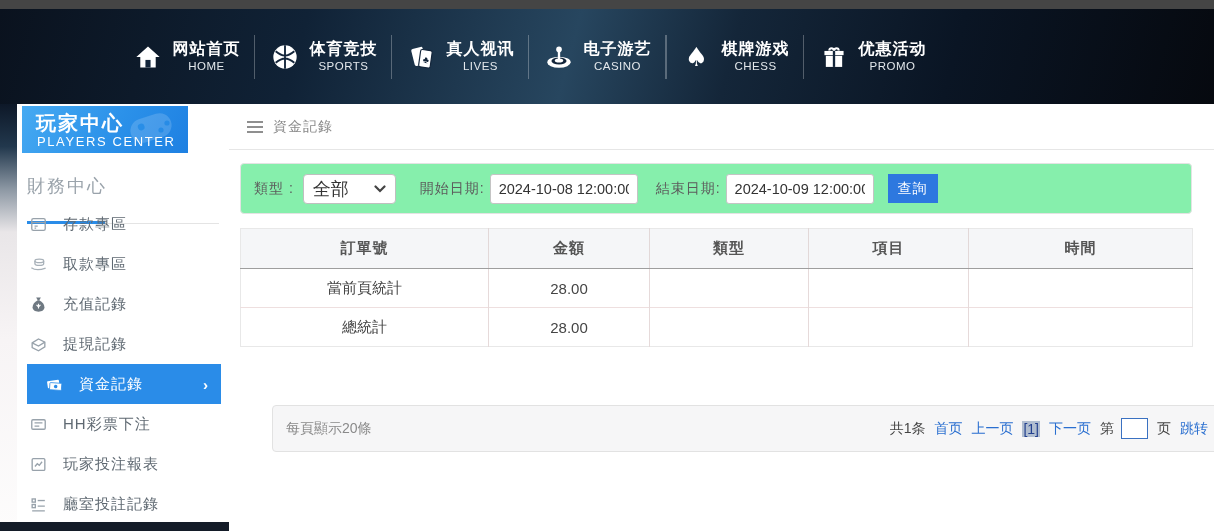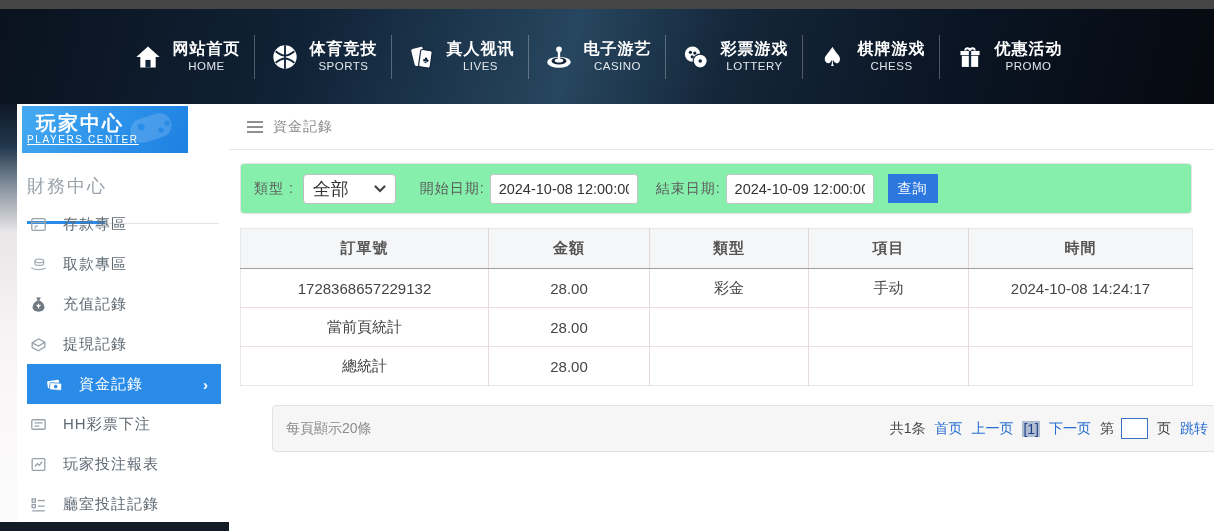--- a/index.html
+++ b/index.html
@@ -27,21 +27,21 @@
     background:linear-gradient(180deg,#0d1828 0%,#22384d 10%,#8d98a4 20%,#e9e6e8 30%,#f7f4f5 55%,#fdfcfc 100%); }
   .right-tint { position:absolute; left:1192px; top:104px; width:22px; height:190px;
     background:linear-gradient(180deg,#dde4ec 0%,rgba(255,255,255,0) 90%); }
   .bottom-bar { position:absolute; left:0; top:522px; width:229px; height:9px; background:#141c28; }
 
   
   .sidebar { position:absolute; left:17px; top:104px; width:212px; height:418px; background:#fff; }
   .sb-header { position:absolute; left:5px; top:2px; width:166px; height:47px;
     background:linear-gradient(120deg,#46aaf2 0%,#2b91e9 55%,#1e80e2 100%); overflow:hidden; }
   .sb-title { position:absolute; left:14px; top:4px; color:#fff; font-size:20px; font-weight:bold; letter-spacing:2px; }
-  .sb-sub { position:absolute; left:5px; top:28px; color:#fff; font-size:10px; letter-spacing:1.6px;text-decoration:underline; }
+  .sb-sub { position:absolute; left:15px; top:28px; color:#fff; font-size:13px; letter-spacing:1.6px; }
   .sb-pad-icon { position:absolute; right:8px; top:2px; opacity:.45; }
   .sb-section-title { position:absolute; left:10px; top:70px; color:#9aa3ab; font-size:18px; letter-spacing:2px; }
   .sb-line { position:absolute; left:10px; top:119px; width:192px; height:1px; background:#e4e4e4; }
   .sb-line-blue { position:absolute; left:10px; top:117px; width:78px; height:3px; background:#2a8ce8; }
   .sb-menu { list-style:none; position:absolute; left:0; top:100px; width:212px; }
   .sb-item { height:40px; display:flex; align-items:center; padding-left:12px; cursor:pointer; position:relative; }
   .sb-item .sb-label { margin-left:15px; font-size:15px; color:#5f6972; letter-spacing:1px; }
   .sb-icon { width:19px; height:19px; display:flex; align-items:center; justify-content:center; flex:0 0 19px; }
   .sb-item.active { background:#2a8ce8; margin-left:10px; width:194px; padding-left:18px; }
   .sb-item.active .sb-label { color:#fff; }
@@ -154,36 +154,20 @@
           <circle cx="12" cy="5.5" r="2.4" fill="#fff"></circle>
         </svg>
       </span>
       <span class="nav-text">
         <span class="nav-zh">电子游艺</span>
         <span class="nav-en">CASINO</span>
       </span>
     </div>
     <i class="nav-div"></i>
 
-    <div class="nav-item">
-      <span class="nav-icon">
-        <svg width="28" height="28" viewBox="0 0 24 24">
-          <circle cx="9" cy="9.5" r="6.6" fill="#fff"></circle>
-          <circle cx="7.2" cy="8" r="1.4" fill="#13253a"></circle>
-            <circle cx="11" cy="8.6" r="1.4" fill="#13253a"></circle>
-            <circle cx="8.8" cy="11.8" r="1.4" fill="#13253a"></circle>
-          <circle cx="15.6" cy="15.5" r="6" fill="#fff" stroke="#13253a" stroke-width="1"></circle>
-          <circle cx="15.6" cy="15.5" r="1.5" fill="#13253a"></circle>
-        </svg>
-      </span>
-      <span class="nav-text">
-        <span class="nav-zh">彩票游戏</span>
-        <span class="nav-en">LOTTERY</span>
-      </span>
-    </div>
     <i class="nav-div"></i>
 
     <div class="nav-item">
       <span class="nav-icon">
         <span class="spade-glyph">♠</span>
       </span>
       <span class="nav-text">
         <span class="nav-zh">棋牌游戏</span>
         <span class="nav-en">CHESS</span>
       </span>
@@ -350,27 +334,20 @@
       <tr>
         <th>訂單號</th>
         <th>金額</th>
         <th>類型</th>
         <th>項目</th>
         <th>時間</th>
       </tr>
     </thead>
     <tbody>
       <tr>
-        <td>1728368657229132</td>
-        <td>28.00</td>
-        <td>彩金</td>
-        <td>手动</td>
-        <td>2024-10-08 14:24:17</td>
-      </tr>
-      <tr>
         <td>當前頁統計</td>
         <td>28.00</td>
         <td></td>
         <td></td>
         <td></td>
       </tr>
       <tr>
         <td>總統計</td>
         <td>28.00</td>
         <td></td>

